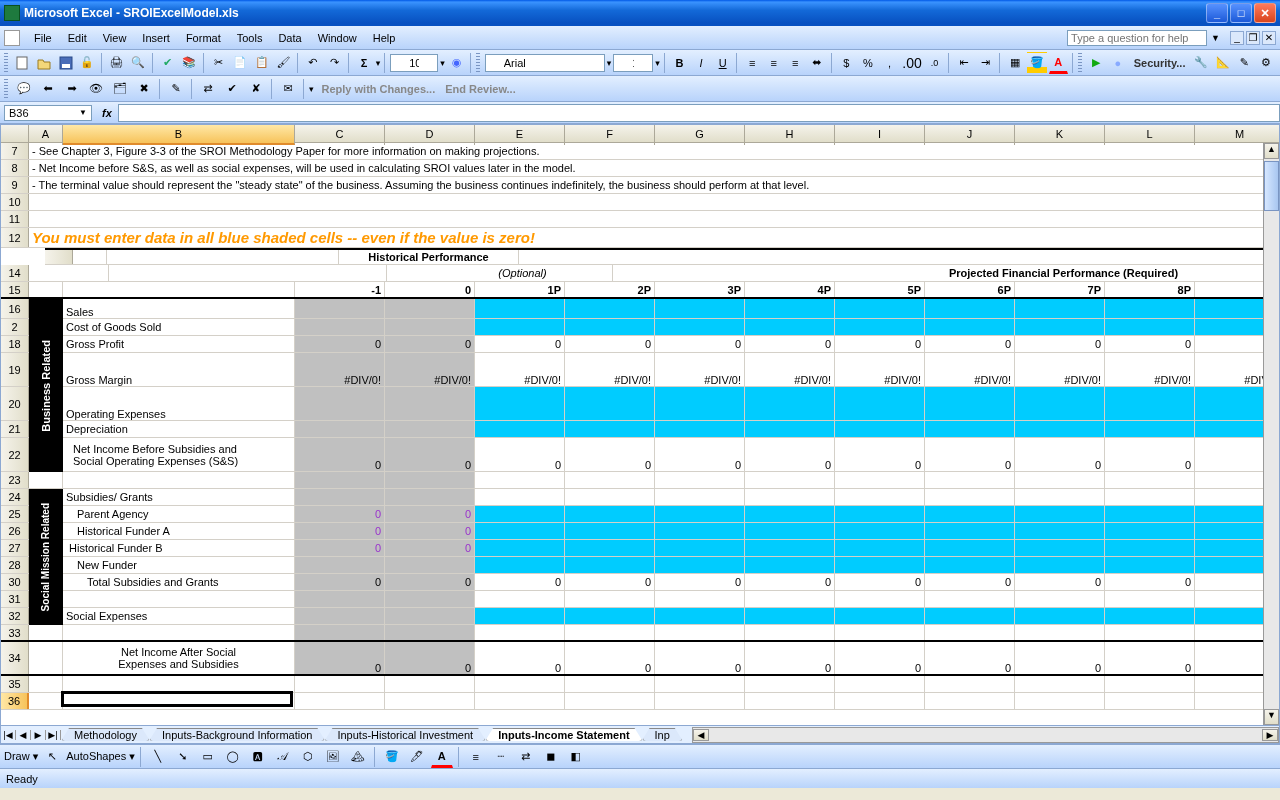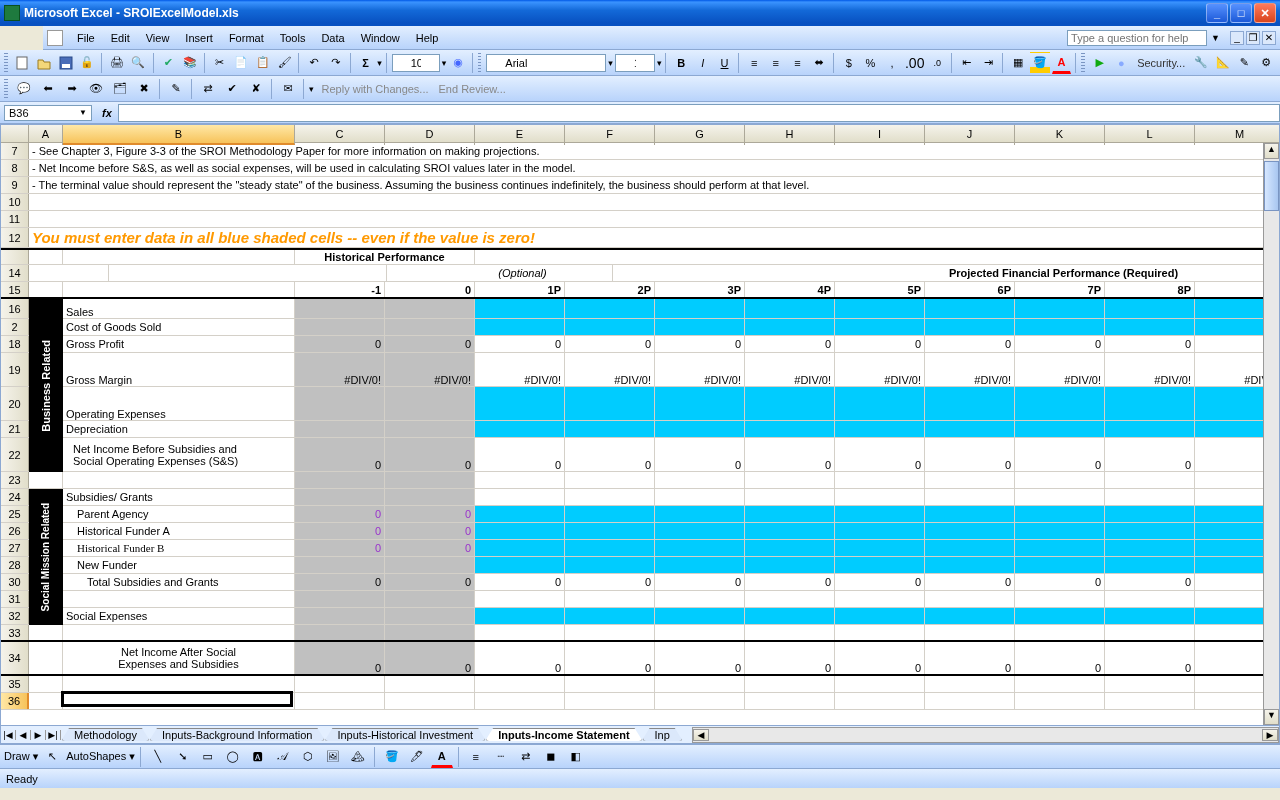--- a/index.html
+++ b/index.html
@@ -7,37 +7,37 @@
 
 
 .titlebar { height: 26px; background: linear-gradient(to bottom, #0058e6 0%, #3a93ff 8%, #1369d8 40%, #0851c1 88%, #0851c1 100%); display: flex; align-items: center; padding: 0 4px; color: white; font-size: 12px; font-weight: bold; }
 .titlebar .app-icon { width: 16px; height: 16px; margin-right: 4px; background: #1e7a3e; display: inline-block; border: 1px solid #0a5020; }
 .winbtns { margin-left: auto; display: flex; gap: 2px; }
 .winbtn { width: 22px; height: 20px; border-radius: 3px; display: flex; align-items: center; justify-content: center; font-size: 11px; font-weight: bold; color: white; border: 1px solid rgba(255,255,255,0.4); }
 .winbtn.min, .winbtn.max { background: linear-gradient(#5792ff, #1c59d8); }
 .winbtn.close { background: linear-gradient(#ff7a5c, #d8441c); }
 
 
-.menubar { height: 24px; background: linear-gradient(#e3efff, #b8d3fb); display: flex; align-items: center; font-size: 11px; border-bottom: 1px solid #8ca8d2; padding: 0 4px; margin-left: 43px; }
+.menubar { height: 24px; background: linear-gradient(#e3efff, #b8d3fb); display: flex; align-items: center; font-size: 11px; border-bottom: 1px solid #8ca8d2; padding: 0 4px; }
 .menubar .file-icon { width: 16px; height: 16px; background: white; border: 1px solid #999; margin-right: 6px; display: inline-block; }
 .menubar .menuitem { padding: 0 8px; cursor: default; }
 .menubar .helpbox { margin-left: auto; }
 .menubar .helpbox input { font-size: 11px; width: 140px; border: 1px solid #7b9ebd; padding: 1px 3px; color: #888; }
 .menubar .docctrl { display: flex; gap: 2px; margin-left: 6px; }
 .menubar .docctrl span { width: 14px; height: 14px; font-size: 10px; display: flex; align-items: center; justify-content: center; border: 1px solid #8ca8d2; background: #dbe8fb; }
 
 
 .toolbar { height: 26px; background: linear-gradient(#e3efff, #b8d3fb); display: flex; align-items: center; border-bottom: 1px solid #8ca8d2; padding: 0 4px; font-size: 11px; gap: 2px; }
 .tbtn { width: 22px; height: 22px; display: flex; align-items: center; justify-content: center; border: 1px solid transparent; }
 .tsep { width: 2px; height: 20px; border-left: 1px solid #8ca8d2; margin: 0 2px; }
 .tcombo { border: 1px solid #7b9ebd; background: white; font-size: 11px; height: 18px; padding: 0 18px; }
 .tcombo.zoom { width: 48px; }
 .tcombo.font { width: 120px; }
 .tcombo.size { width: 40px; }
-.toolbar .label { padding: 0 4px; color: #333; }
+.toolbar .label { padding: 0 4px; color: #333; font-weight: bold; }
 .toolbar .grip { width: 4px; height: 20px; background: repeating-linear-gradient(to bottom, #7a95c2 0 1px, transparent 1px 3px); margin-right: 3px; }
 
 
 .fbar { height: 22px; background: linear-gradient(#e3efff, #b8d3fb); display: flex; align-items: center; border-bottom: 1px solid #8ca8d2; font-size: 11px; }
 .namebox { width: 88px; border: 1px solid #7b9ebd; background: white; margin: 0 4px; padding: 1px 4px; display: flex; align-items: center; }
 .namebox .dd { margin-left: auto; font-size: 8px; }
 .fx { font-style: italic; padding: 0 6px; font-weight: bold; }
 .formula-input { flex: 1; background: white; border: 1px solid #7b9ebd; height: 18px; }
 
 
@@ -61,21 +61,21 @@
 .cell.spanAB { grid-column: 2 / -1; border-right: none; }
 .instruction { font-weight: bold; color: #ff9900; font-style: italic; font-size: 15px; }
 .bold { font-weight: bold; }
 .italic { font-style: italic; }
 
 .blue-bg { background: #00ccff; }
 .gray-bg { background: #c0c0c0; }
 .black-bg { background: black; }
 .purple { color: #9933cc; }
 
-.bt-thick { border-top: 2px solid black; }
+.bt-thick { border-top: 2px solid black; margin-left: 44px; }
 .bb-thick { border-bottom: 2px solid black; }
 
 .vert-label { writing-mode: vertical-rl; transform: rotate(180deg); color: white; font-weight: bold; font-size: 11px; text-align: center; width: 100%; display: flex; align-items: center; justify-content: center; }
 
 
 .sheettabs { height: 18px; background: #e3efff; display: flex; align-items: center; font-size: 11px; border-top: 1px solid #8ca8d2; }
 .tabnav { width: 60px; display: flex; }
 .tabnav span { width: 15px; text-align: center; border-right: 1px solid #999; font-size: 9px; }
 .stab { padding: 0 12px; background: white; border: 1px solid #888; border-bottom: none; border-radius: 0 0 4px 4px; margin-right: -1px; position: relative; clip-path: polygon(8px 0, calc(100% - 8px) 0, 100% 100%, 0 100%); }
 .stab.inactive { background: #dbe8fb; }
@@ -524,21 +524,21 @@
           <div class="cell blue-bg"></div>
           <div class="cell blue-bg"></div>
           <div class="cell blue-bg"></div>
           <div class="cell blue-bg"></div>
           <div class="cell blue-bg"></div>
       </div>
 
       <div class="row">
         <div class="rh">27</div>
         <div class="cell black-bg"></div>
-        <div class="cell" style="padding-left:14px;font-family:Liberation Serif, serif;">Historical Funder B</div>
+        <div class="cell" style="padding-left:6px;">Historical Funder B</div>
         <div class="cell r gray-bg purple zv">0</div>
           <div class="cell r gray-bg purple zv">0</div>
         <div class="cell blue-bg"></div>
           <div class="cell blue-bg"></div>
           <div class="cell blue-bg"></div>
           <div class="cell blue-bg"></div>
           <div class="cell blue-bg"></div>
           <div class="cell blue-bg"></div>
           <div class="cell blue-bg"></div>
           <div class="cell blue-bg"></div>

